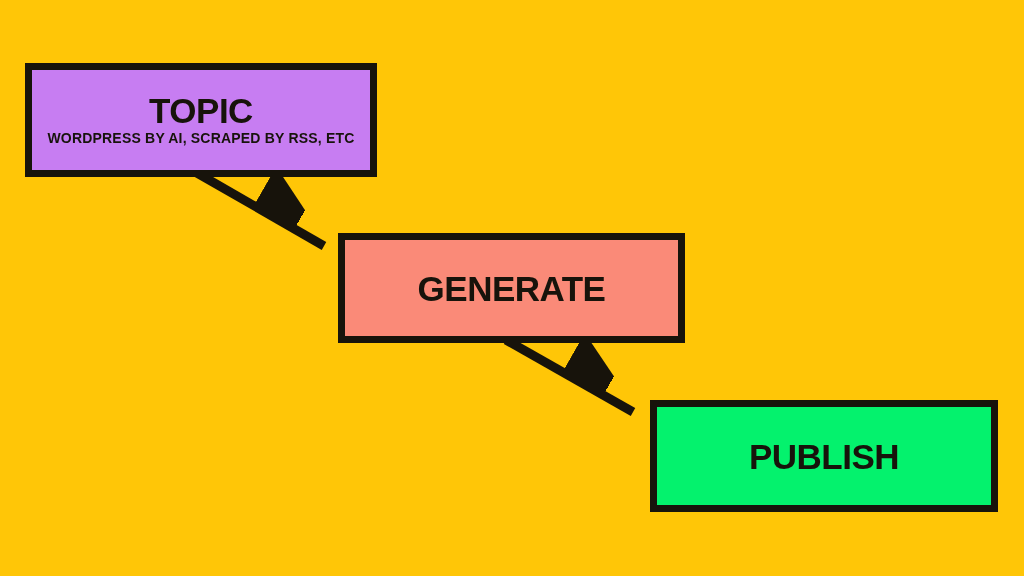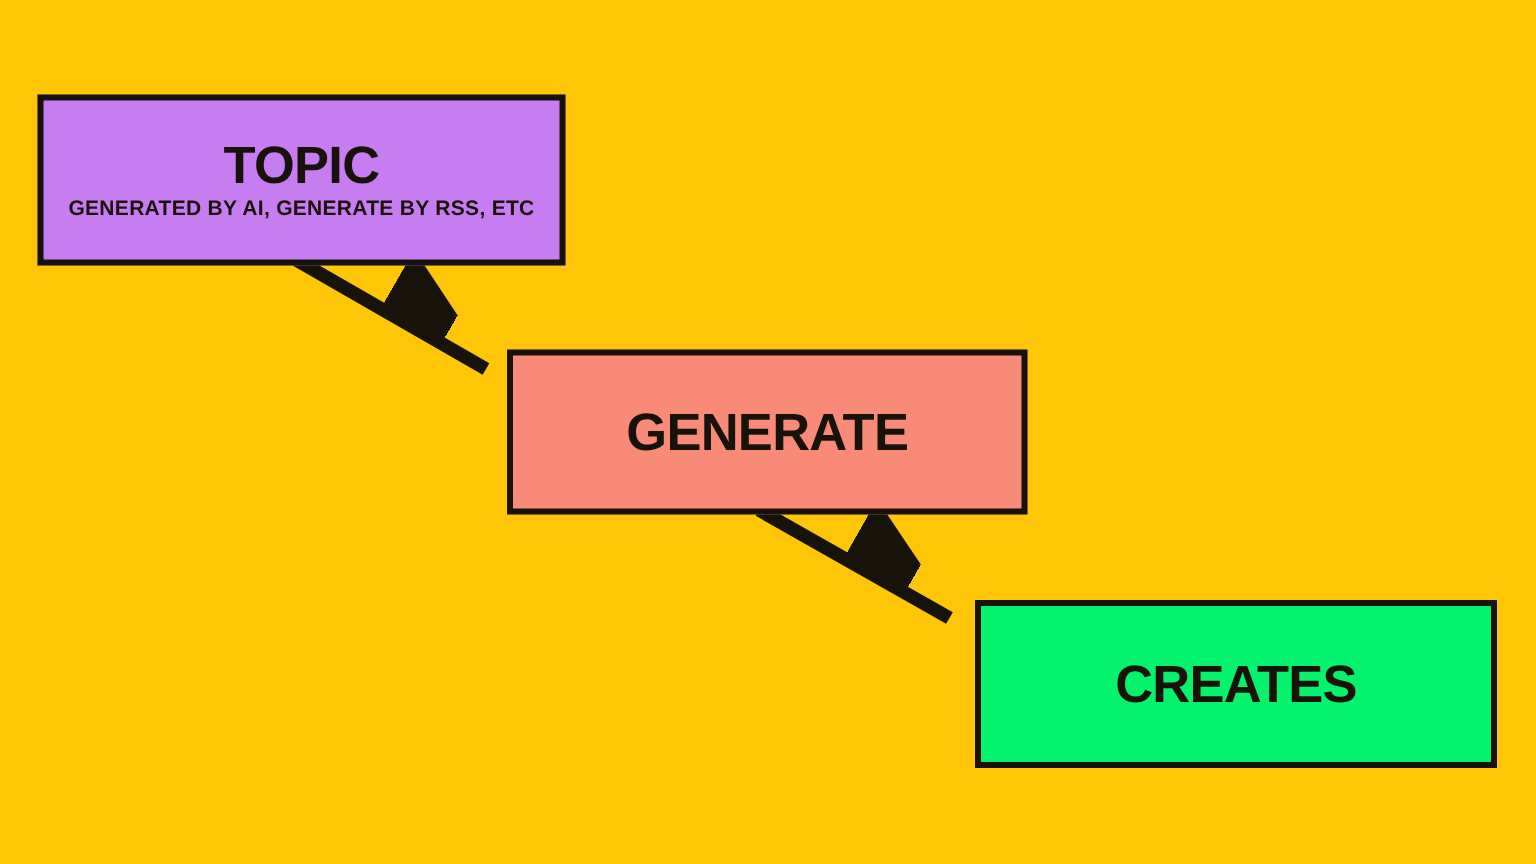--- a/index.html
+++ b/index.html
@@ -18,21 +18,21 @@
     left: 0;
     top: 0;
     width: 1024px;
     height: 576px;
     z-index: 1;
     pointer-events: none;
   }
   .step-box {
     position: absolute;
     box-sizing: border-box;
-    border: 4px solid #a21caf;
+    border: 7px solid #a21caf;
     display: flex;
     flex-direction: column;
     align-items: center;
     justify-content: center;
     gap: 3px;
     z-index: 2;
     text-align: center;
   }
   .step-box.topic    { left: 25px;  top: 63px;  width: 352px; height: 114px; }
   .step-box.generate { left: 338px; top: 233px; width: 347px; height: 110px; }
@@ -63,24 +63,24 @@
       <marker id="ah" markerWidth="5.2" markerHeight="5.2" refX="9" refY="5" orient="auto">
         <path d="M0,0 L10,5 L0,10 Z" style="fill: rgb(23, 19, 11);"></path>
       </marker>
     </defs>
     <line x1="197" y1="173" x2="324" y2="246" stroke-width="9" marker-end="url(#ah)" style="stroke: rgb(23, 19, 11);"></line>
     <line x1="506" y1="340" x2="633" y2="412" stroke-width="9" marker-end="url(#ah)" style="stroke: rgb(23, 19, 11);"></line>
   </svg>
 
   <div class="step-box topic" style="background: rgb(199, 125, 242); border-color: rgb(23, 19, 11);">
     <div class="step-title">TOPIC</div>
-    <div class="step-subtitle">GENERATED BY AI, GENERATE BY RSS, ETC</div>
+    <div class="step-subtitle">WORDPRESS BY AI, SCRAPED BY RSS, ETC</div>
   </div>
 
   <div class="step-box generate" style="background: rgb(250, 138, 120); border-color: rgb(23, 19, 11);">
     <div class="step-title">GENERATE</div>
   </div>
 
   <div class="step-box publish" style="background: rgb(4, 242, 109); border-color: rgb(23, 19, 11);">
-    <div class="step-title">CREATES</div>
+    <div class="step-title">PUBLISH</div>
   </div>
 
 </div>
 
 </body></html>

